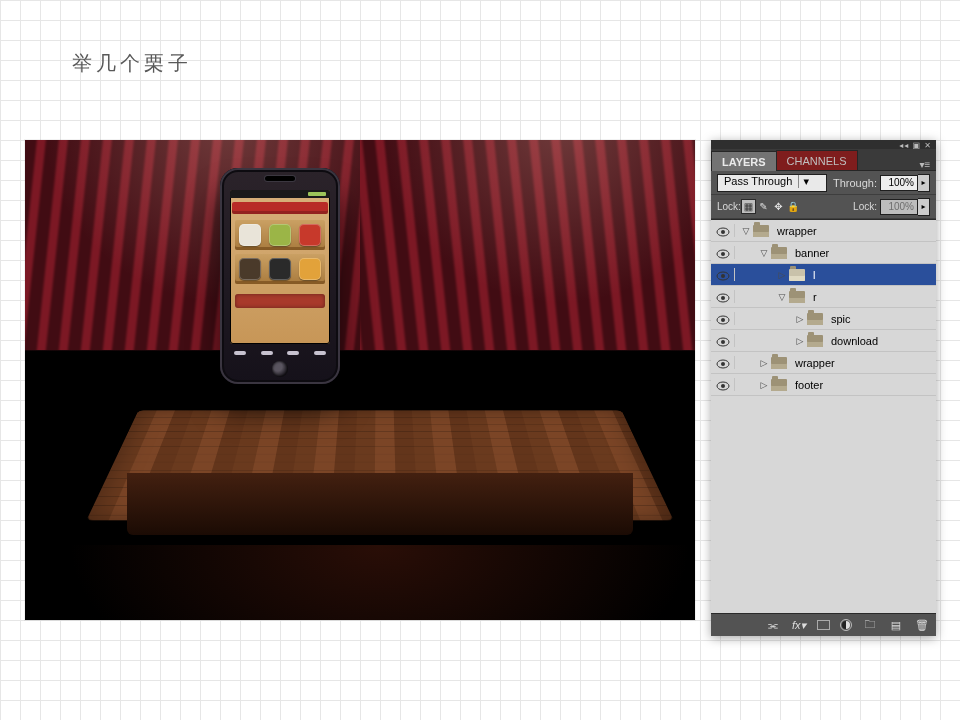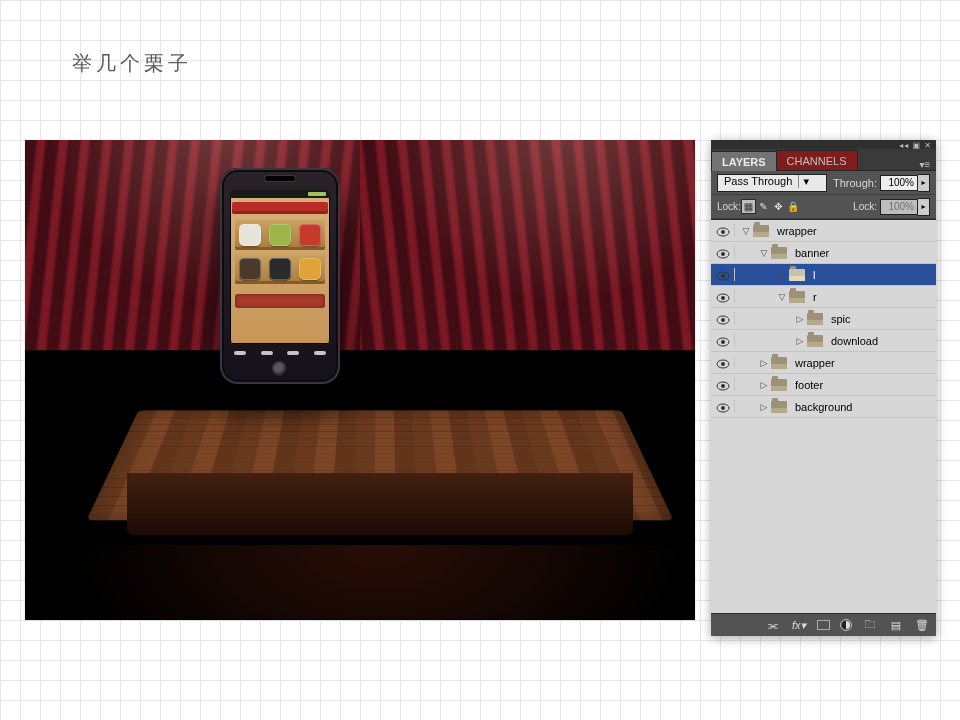--- a/index.html
+++ b/index.html
@@ -263,30 +263,20 @@
       <div class="node">
         <span class="eye"><svg width="14" height="10" viewBox="0 0 14 10">
             <ellipse cx="7" cy="5" rx="6" ry="4" fill="none" stroke="#333" stroke-width="1"></ellipse>
             <circle cx="7" cy="5" r="2" fill="#333"></circle>
           </svg></span>
         <span class="pad" style="width:24px"></span>
         <span class="twist closed"></span>
         <span class="folder"></span>
         <span class="name">footer</span>
       </div>
-      <div class="node">
-        <span class="eye"><svg width="14" height="10" viewBox="0 0 14 10">
-            <ellipse cx="7" cy="5" rx="6" ry="4" fill="none" stroke="#333" stroke-width="1"></ellipse>
-            <circle cx="7" cy="5" r="2" fill="#333"></circle>
-          </svg></span>
-        <span class="pad" style="width:24px"></span>
-        <span class="twist closed"></span>
-        <span class="folder"></span>
-        <span class="name">background</span>
-      </div>
       <div class="tree-blank"></div>
     </div>
 
   <div class="footer">
     <span class="ico">⫘</span>
     <span class="ico" style="font-style:italic">fx▾</span>
     <span class="ico box"></span>
     <span class="ico circle"></span>
     <span class="ico">🗀</span>
     <span class="ico">▤</span>

